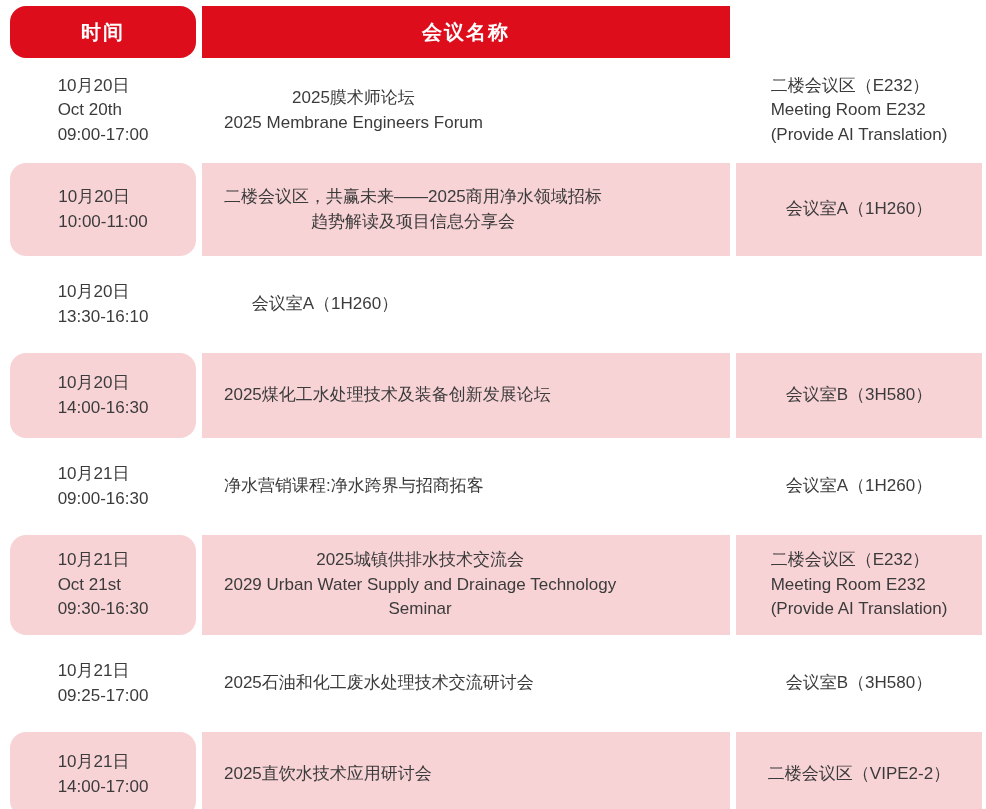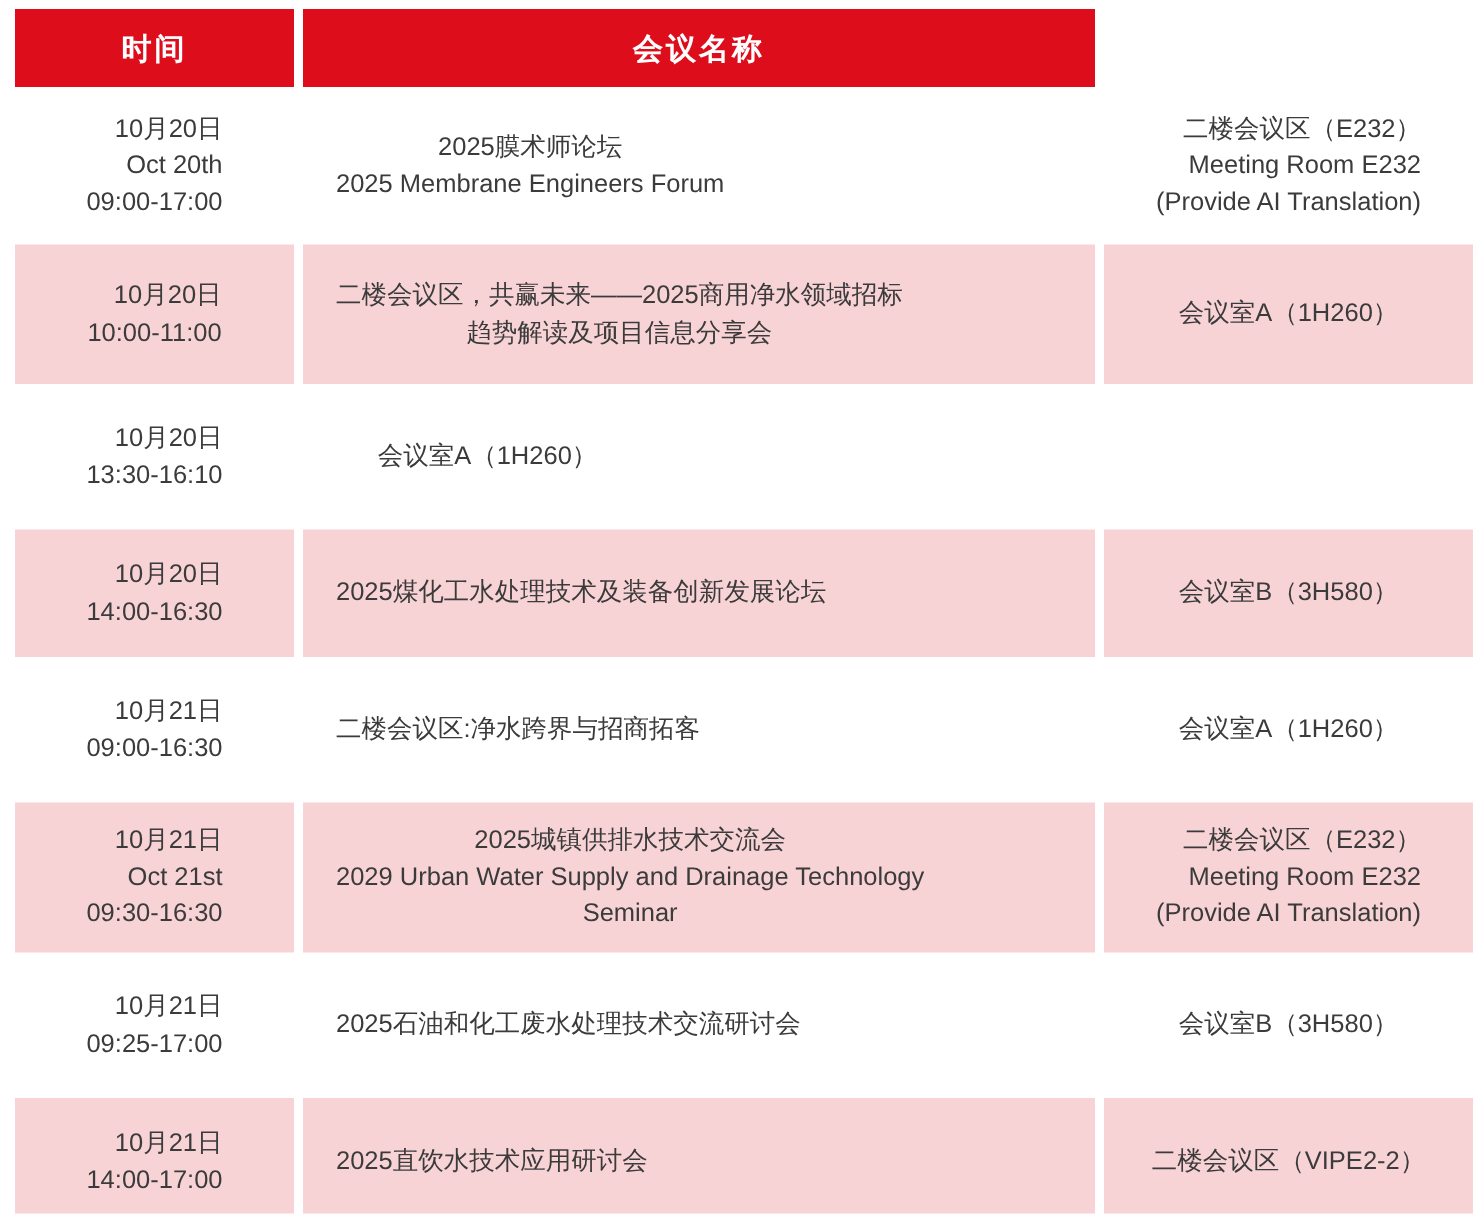--- a/index.html
+++ b/index.html
@@ -32,21 +32,21 @@
     color: #ffffff;
     font-size: 20px;
     font-weight: bold;
     letter-spacing: 2px;
     display: flex;
     align-items: center;
     justify-content: center;
   }
 
   
-  .col-time  { width: 186px; flex: 0 0 186px; }
+  .col-time  { width: 186px; flex: 0 0 186px; border-radius: 16px; }
   .col-name  { width: 528px; flex: 0 0 528px; text-align: center; }
   .col-room  { width: 246px; flex: 0 0 246px; }
 
   
   .table-body { display: block; }
 
   .trow {
     display: flex;
     gap: 6px;
     margin-top: 6px;
@@ -54,33 +54,33 @@
   .trow .cell {
     box-sizing: border-box;
     display: flex;
     align-items: center;
     color: #3b3b3b;
     font-size: 17px;
     line-height: 1.45;
   }
   .trow .cell.time {
     justify-content: center;
-    text-align: right;
+    text-align: left;
     white-space: pre-line;
   }
   .trow .cell.name {
     justify-content: flex-start;
     text-align: center;
     padding-left: 22px;
     padding-right: 12px;
     white-space: pre-line;
   }
   .trow .cell.room {
     justify-content: center;
-    text-align: right;
+    text-align: left;
     white-space: pre-line;
   }
 
   .trow.tint-pink .cell { background: #f8d3d6; }
   .trow.tint-white .cell { background: #ffffff; }
 
   
   .h-sm  .cell { height: 85px; }
   .h-md  .cell { height: 93px; }
   .h-lg  .cell { height: 100px; }
@@ -120,21 +120,21 @@
       </div>
       <div class="trow tint-pink h-sm">
         <div class="cell time col-time">10月20日
 14:00-16:30</div>
         <div class="cell name col-name">2025煤化工水处理技术及装备创新发展论坛</div>
         <div class="cell room col-room">会议室B（3H580）</div>
       </div>
       <div class="trow tint-white h-sm">
         <div class="cell time col-time">10月21日
 09:00-16:30</div>
-        <div class="cell name col-name">二楼会议区:净水跨界与招商拓客</div>
+        <div class="cell name col-name">净水营销课程:净水跨界与招商拓客</div>
         <div class="cell room col-room">会议室A（1H260）</div>
       </div>
       <div class="trow tint-pink h-lg">
         <div class="cell time col-time">10月21日
 Oct 21st
 09:30-16:30</div>
         <div class="cell name col-name">2025城镇供排水技术交流会
 2029 Urban Water Supply and Drainage Technology
 Seminar</div>
         <div class="cell room col-room">二楼会议区（E232）

